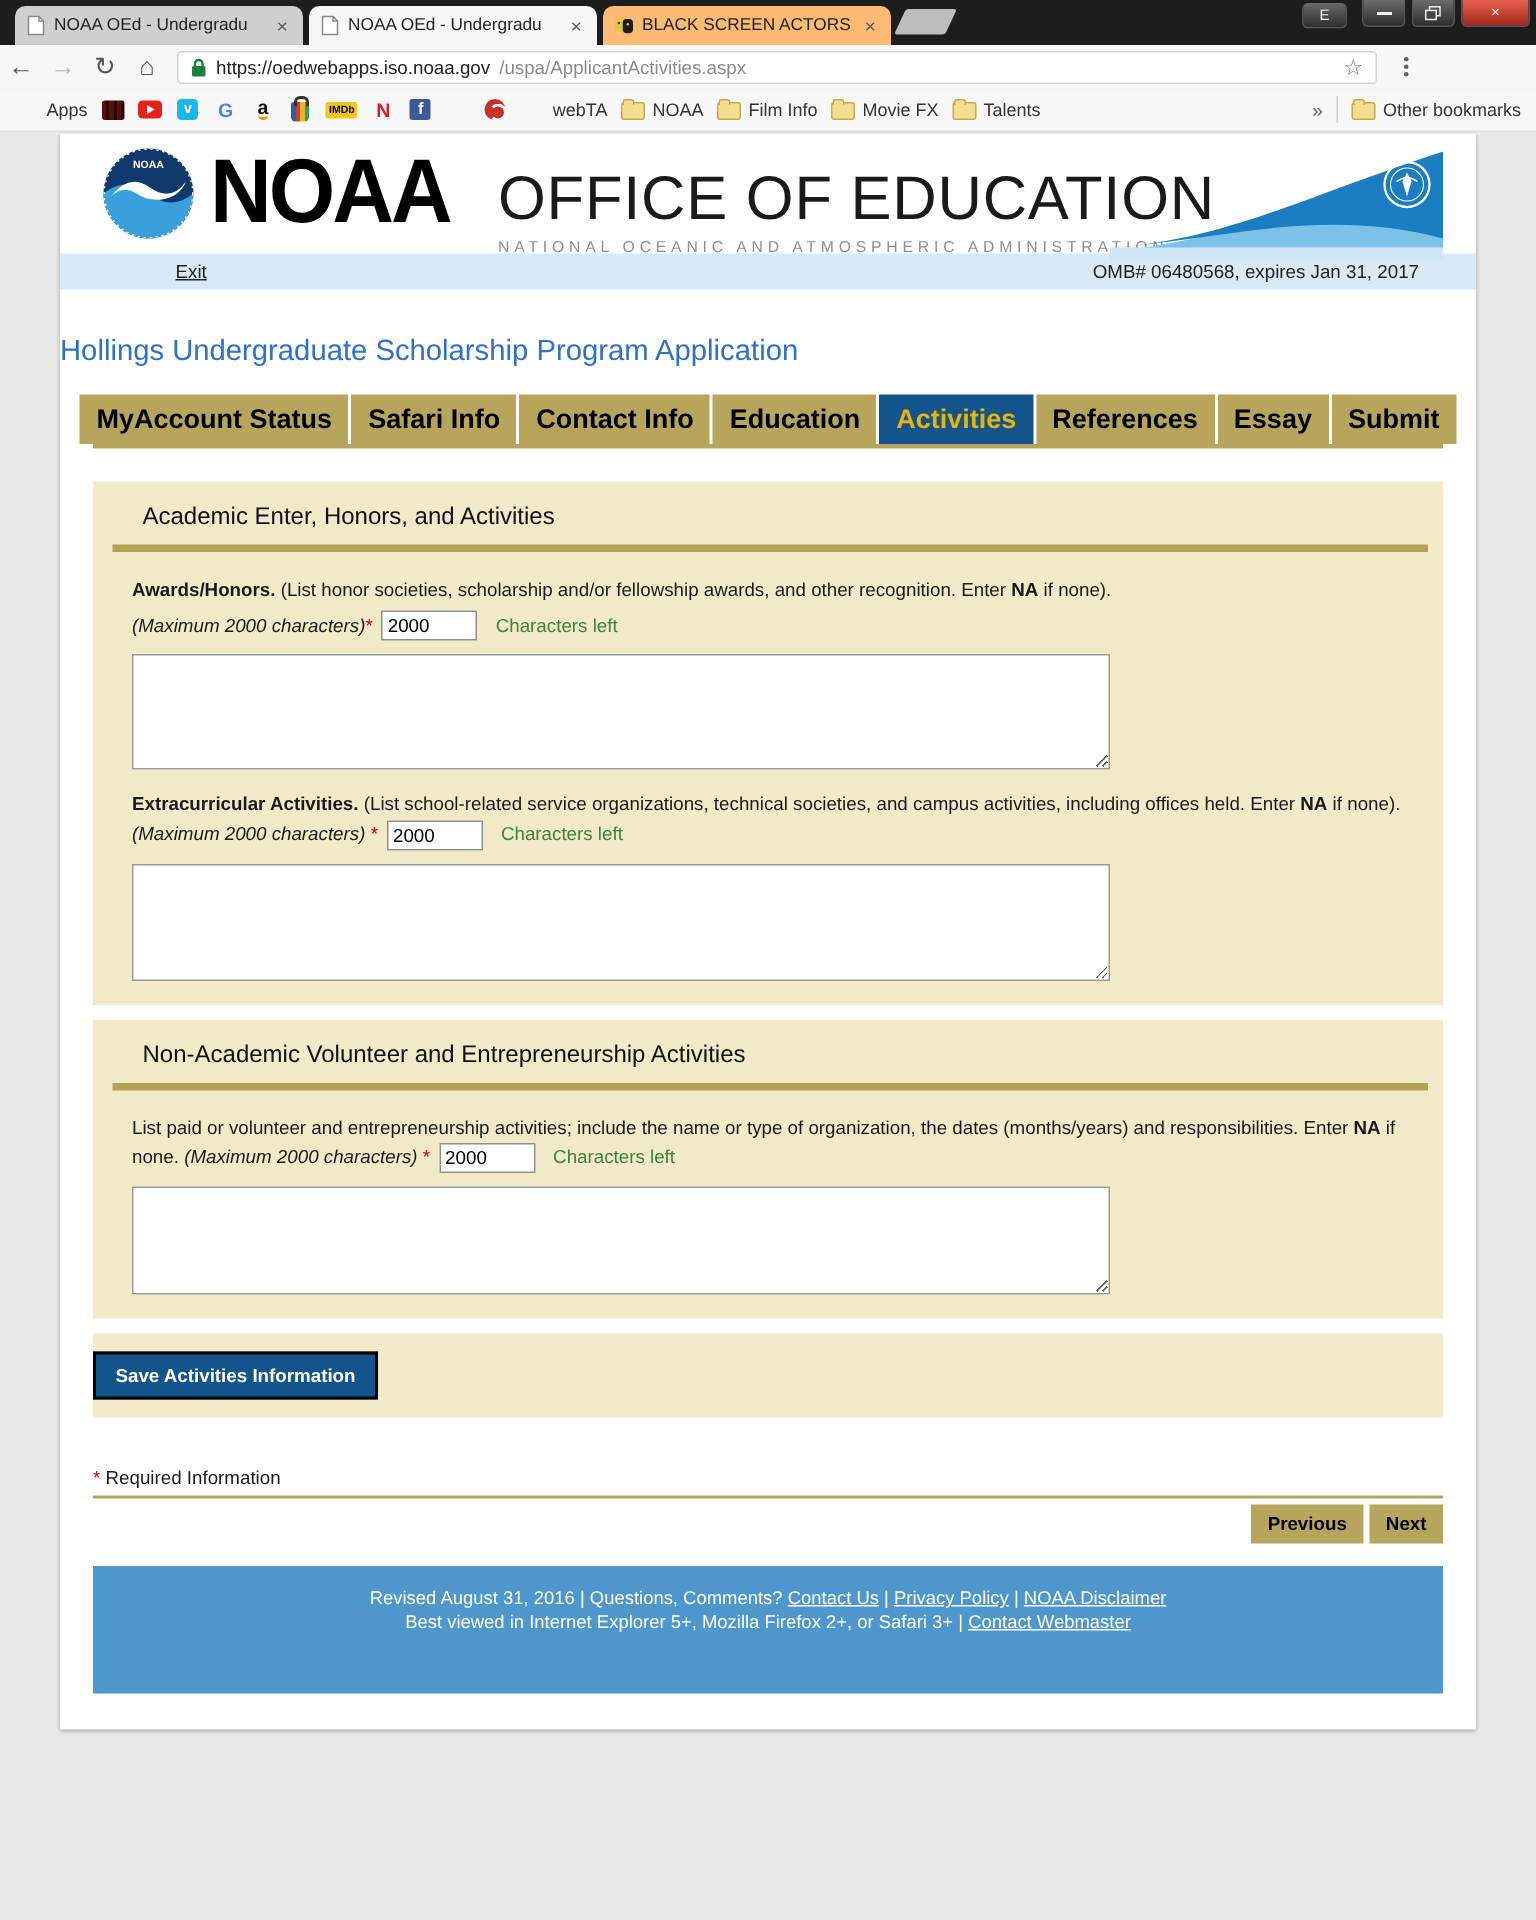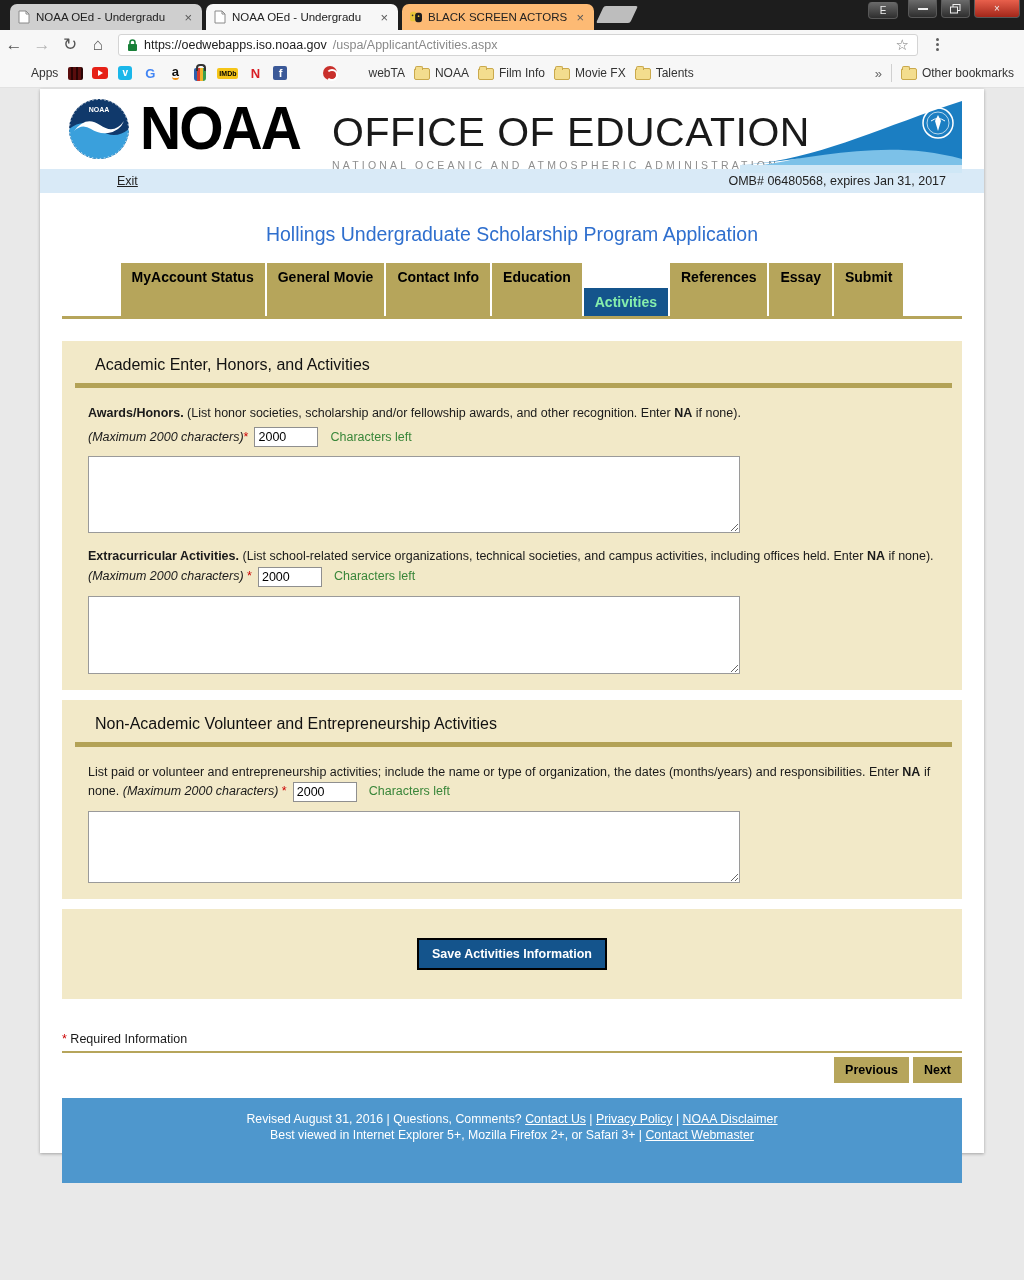--- a/index.html
+++ b/index.html
@@ -76,43 +76,43 @@
   .brand { position:absolute; left:100px; top:6px; font-size:57px; font-weight:bold; letter-spacing:-2px; color:#000; transform:scaleY(1.06); }
   .dept { position:absolute; left:292px; top:20px; }
   .dept-title { font-size:41px; color:#1a1a1a; letter-spacing:0.5px; }
   .dept-sub { font-size:10.5px; color:#8e8e8e; letter-spacing:3.2px; margin-top:3px; }
   .swoosh { position:absolute; right:22px; top:12px; }
 
   .omb-bar { height:24px; background:#d9eaf7; display:flex; align-items:center; justify-content:space-between; padding:0 38px 0 77px; }
   .exit-link { font-size:12.5px; color:#222; text-decoration:underline; cursor:pointer; }
   .omb-text { font-size:12.5px; color:#222; }
 
-  .page-title { margin-top:30px; text-align:center; font-size:19.5px; color:#2f6fce; }
+  .page-title { margin-top:30px; font-size:19.5px; color:#2f6fce; }
 
   .nav-tabs { margin-top:17px; display:flex; justify-content:center; gap:2px; padding:0 22px; }
-  .nav-tab { background:#b6a55b; color:#000; font-weight:bold; font-size:14px; padding:6px 11px; cursor:pointer; white-space:nowrap; }
-  .nav-tab.active { background:#14548c; color:#86efac;margin-top:25px; }
+  .nav-tab { background:#b6a55b; color:#000; font-weight:bold; font-size:18px; padding:6px 11px; cursor:pointer; white-space:nowrap; }
+  .nav-tab.active { background:#14548c; color:#eab308; }
   .nav-underline { height:3px; background:#b6a55b; margin:0 22px; }
 
   .panel { background:#f2e9c8; margin:22px 22px 0 22px; padding-bottom:16px; }
   .panel-gap { margin-top:10px; }
   .panel-h { font-size:16px; color:#111; padding:15px 0 9px 33px; }
   .panel-rule { height:5px; background:#b3a256; margin:0 10px 0 13px; }
   .field-p { font-size:12.5px; color:#1a1a1a; line-height:1.55; padding:16px 16px 0 26px; }
   .field-p.tight { padding-top:14px; }
   .meta-line { font-size:12.5px; color:#1a1a1a; padding:4px 16px 0 26px; display:flex; align-items:center; }
   .it { font-style:italic; }
   .b { font-weight:bold; }
   .req-star { color:#cc0000; }
   .char-input { width:64px; height:20px; border:1px solid #8f8f8f; font-family:"Liberation Sans",sans-serif; font-size:12.5px; padding:1px 3px; margin:0 4px 0 6px; background:#fff; vertical-align:middle; }
   .chars-left { color:#398639; margin-left:8px; }
   .ta { display:block; margin:9px 0 0 26px; width:652px; border:1px solid #9a9a9a; background:#fff; resize:both; font-family:"Liberation Sans",sans-serif; font-size:12.5px; padding:3px; }
   .ta-1 { height:77px; } .ta-2 { height:78px; } .ta-3 { height:72px; }
 
-  .save-panel { background:#f2e9c8; margin:10px 22px 0 22px; height:90px; display:flex; align-items:center; justify-content:center; }
+  .save-panel { background:#f2e9c8; margin:10px 22px 0 22px; height:56px; display:flex; align-items:center; justify-content:flex-start; }
   .save-btn { background:#14548c; color:#fff; font-weight:bold; font-size:12.5px; font-family:"Liberation Sans",sans-serif; padding:7px 13px; border:2px solid #000; cursor:pointer; }
 
   .required-line { margin:33px 22px 0 22px; font-size:12.5px; color:#1a1a1a; padding-bottom:5px; border-bottom:2px solid #b6a55b; }
   .pager { margin:4px 22px 0 22px; display:flex; justify-content:flex-end; gap:4px; }
   .pager-btn { background:#b6a55b; border:none; color:#000; font-weight:bold; font-size:12.5px; font-family:"Liberation Sans",sans-serif; padding:6px 11px; cursor:pointer; }
 
   .site-footer { margin:15px 22px 0 22px; background:#4e97cd; height:85px; padding-top:14px; text-align:center; color:#fff; font-size:12.3px; line-height:1.28; }
   .site-footer a { color:#fff; text-decoration:underline; cursor:pointer; }
 </style>
 </head>
@@ -332,21 +332,21 @@
 
   <div class="omb-bar">
     <a class="exit-link">Exit</a>
     <span class="omb-text">OMB# 06480568, expires Jan 31, 2017</span>
   </div>
 
   <div class="page-title">Hollings Undergraduate Scholarship Program Application</div>
 
   <div class="nav-tabs">
     <div class="nav-tab">MyAccount Status</div>
-    <div class="nav-tab">General Movie</div>
+    <div class="nav-tab">Safari Info</div>
     <div class="nav-tab">Contact Info</div>
     <div class="nav-tab">Education</div>
     <div class="nav-tab active">Activities</div>
     <div class="nav-tab">References</div>
     <div class="nav-tab">Essay</div>
     <div class="nav-tab">Submit</div>
   </div>
   <div class="nav-underline"></div>
 
   <div class="panel">

